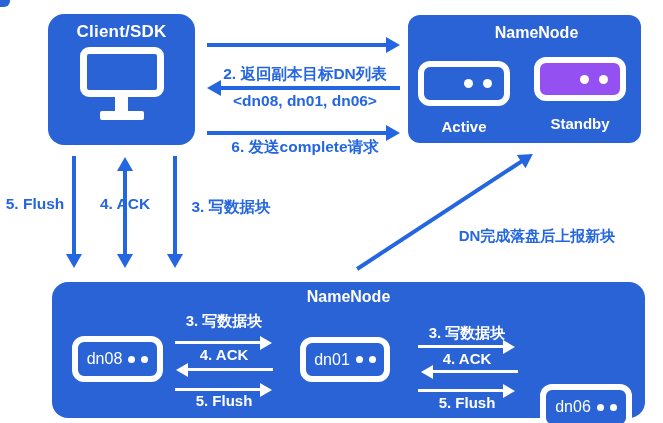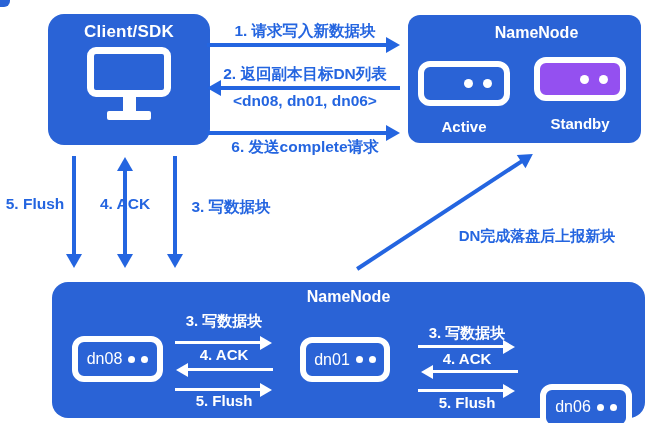--- a/index.html
+++ b/index.html
@@ -10,21 +10,21 @@
   }
   *{margin:0;padding:0;box-sizing:border-box;}
   body{background:#fff;font-family:"Liberation Sans",sans-serif;}
   .canvas{position:relative;width:663px;height:423px;background:#fff;overflow:hidden;}
 
   
   .corner-frag{position:absolute;left:0;top:0;width:10px;height:7px;background:var(--box-blue);border-radius:0 0 6px 0;}
 
   
   .bluebox{position:absolute;background:var(--box-blue);color:#fff;}
-  .client-box{left:48px;top:14px;width:162px;height:131px;border-radius:16px;}
+  .client-box{left:48px;top:14px;width:147px;height:131px;border-radius:16px;}
   .client-title{text-align:center;padding-top:8px;font-size:17px;font-weight:bold;letter-spacing:.2px;}
   .monitor{margin-top:5px;}
   .monitor-screen{width:84px;height:50px;border:7px solid #fff;border-radius:9px;margin:0 auto;}
   .monitor-neck{width:13px;height:15px;background:#fff;margin:-1px auto 0;}
   .monitor-base{width:44px;height:9px;background:#fff;border-radius:2px;margin:0 auto;}
 
   .nn-box{left:408px;top:15px;width:233px;height:128px;border-radius:12px;}
   .nn-title{text-align:center;padding-top:9px;font-size:16px;font-weight:bold;padding-left:24px;}
   .server{position:absolute;border:6px solid #fff;border-radius:12px;display:flex;align-items:center;justify-content:flex-end;padding-right:12px;gap:10px;}
   .server .dot{width:9px;height:9px;border-radius:50%;background:#fff;}
@@ -93,21 +93,20 @@
       <span class="dot"></span>
     </div>
     <div class="server nn-standby">
       <span class="dot"></span>
       <span class="dot"></span>
     </div>
     <div class="nn-label nn-standby-label">Standby</div>
     <div class="nn-label nn-active-label">Active</div>
   </div>
 
-  <div class="blabel" style="left:205px;top:21px;width:200px;">1. 请求写入新数据块</div>
   <div class="arrow-h head-r" style="left:207px;top:43px;width:180px;"></div>
 
   <div class="blabel" style="left:205px;top:64px;width:200px;">2. 返回副本目标DN列表</div>
   <div class="arrow-h head-l" style="left:220px;top:86px;width:180px;"></div>
   <div class="blabel" style="left:205px;top:92px;width:200px;">&lt;dn08, dn01, dn06&gt;</div>
 
   <div class="arrow-h head-r" style="left:207px;top:131px;width:180px;"></div>
   <div class="blabel" style="left:205px;top:137px;width:200px;">6. 发送complete请求</div>
 
   <div class="arrow-v head-d" style="left:72px;top:156px;height:99px;"></div>

